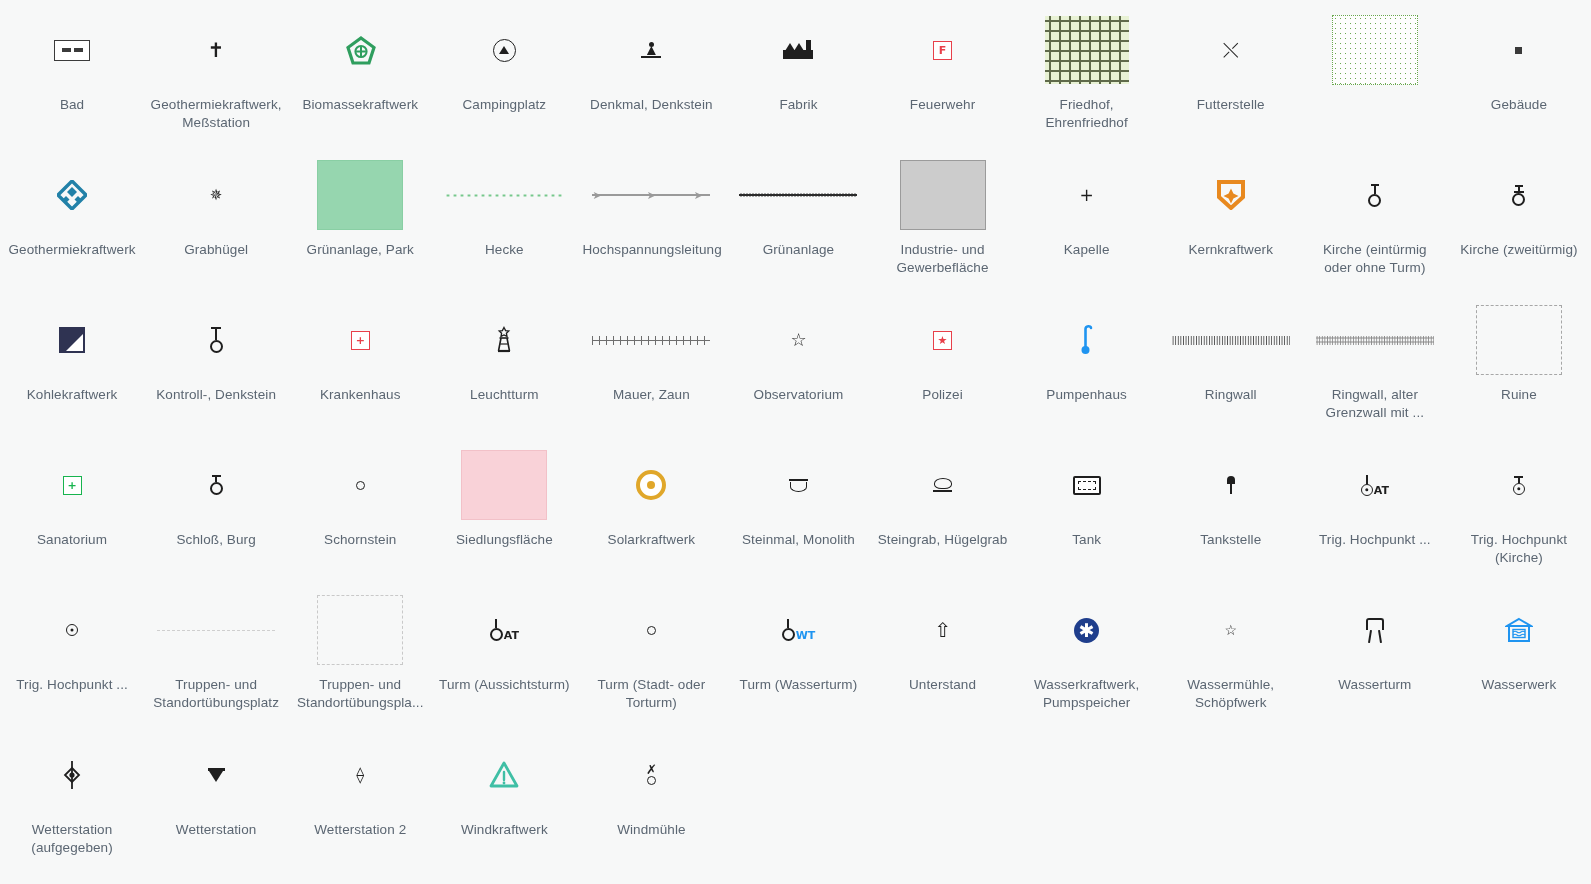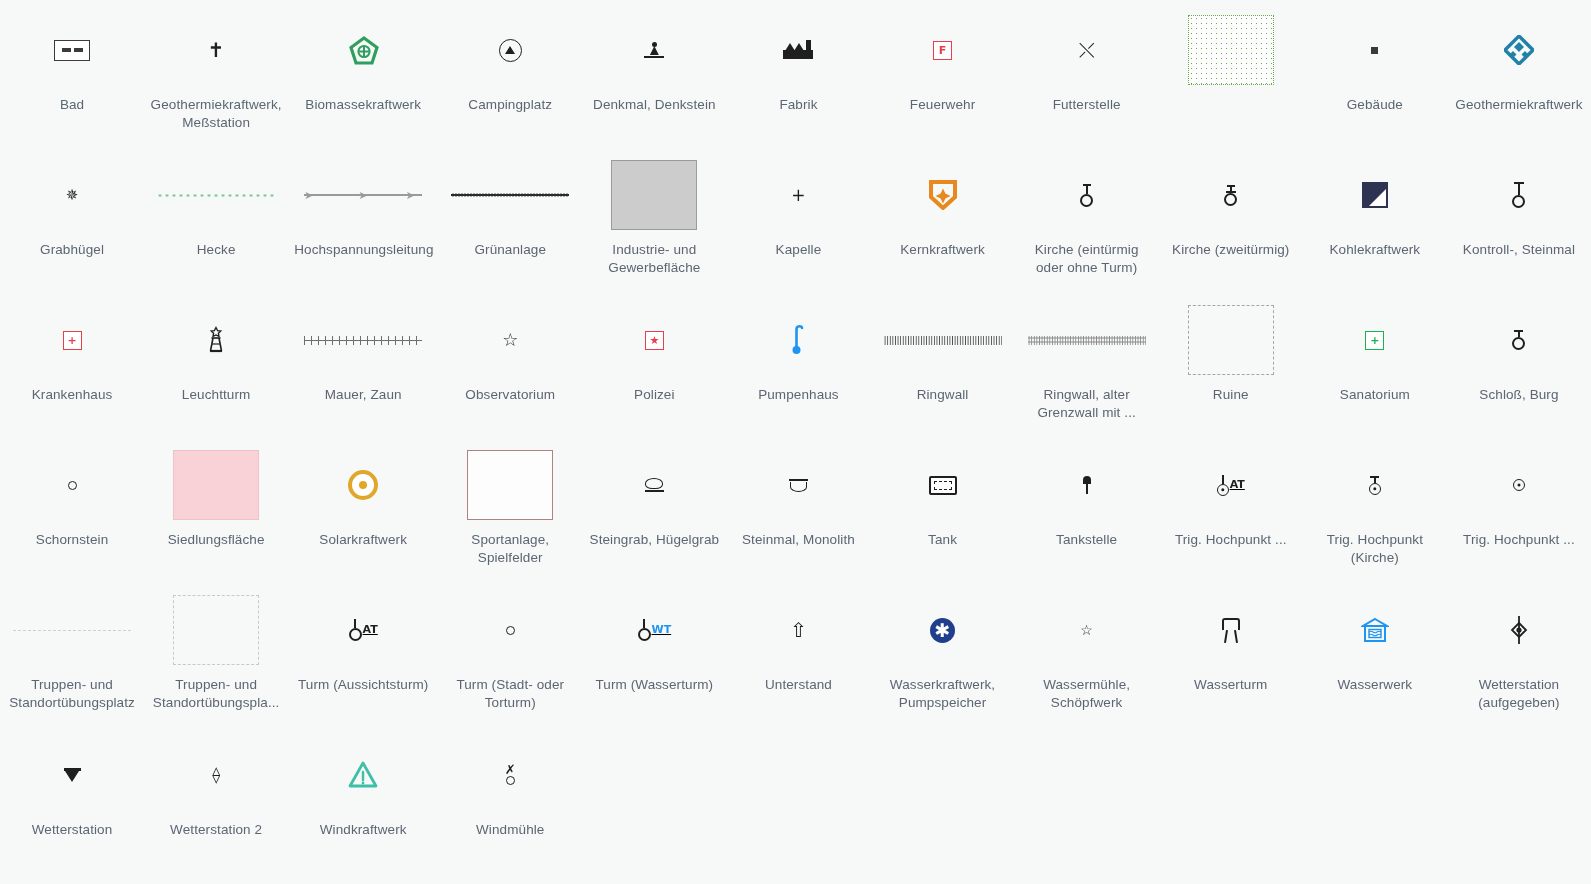--- a/index.html
+++ b/index.html
@@ -194,21 +194,21 @@
   
   .tank{width:24px;height:15px;border:2px solid #1f1f1f;border-radius:2px;display:flex;align-items:center;justify-content:center;background:#fff;}
   .tank i{width:16px;height:7px;border:1.4px dashed #1f1f1f;}
 
   
   .tankstelle{display:flex;flex-direction:column;align-items:center;}
   .tankstelle .top{width:8px;height:8px;background:#1f1f1f;border-radius:50% 50% 0 0;}
   .tankstelle .pole{width:2px;height:10px;background:#1f1f1f;}
 
   
-  .trig{display:flex;align-items:center;text-decoration:underline;}
+  .trig{display:flex;align-items:flex-end;}
   .trig .mark{display:flex;flex-direction:column;align-items:center;}
   .trig .mast{width:2px;height:9px;background:#1f1f1f;}
   .trig .ring{width:9px;height:9px;border:2px solid #1f1f1f;border-radius:50%;}
   .trig .ringdot{width:10px;height:10px;border:1.8px solid #1f1f1f;border-radius:50%;position:relative;}
   .trig .ringdot::after{content:"";position:absolute;left:50%;top:50%;width:3.4px;height:3.4px;background:#1f1f1f;border-radius:50%;transform:translate(-50%,-50%);}
   .trig .sup{font-size:11px;font-weight:700;color:#1f1f1f;margin-top:-2px;margin-left:1px;font-family:"DejaVu Sans",sans-serif;}
   .trig .sup.blue{color:#1f94f0;}
   .trig .crossbar{width:9px;height:2px;background:#1f1f1f;}
 
   
@@ -329,20 +329,28 @@
       <div class="sym-box">
        <span class="sym-inner">
           <span class="boxlet">F</span>
         </span>
      </div>
      <div class="lbl">Feuerwehr</div>
     </div>
     <div class="legend-item">
       <div class="sym-box">
        <span class="sym-inner">
+          <span class="area-friedhof"></span>
+        </span>
+     </div>
+     <div class="lbl">Friedhof, Ehrenfriedhof</div>
+    </div>
+    <div class="legend-item">
+      <div class="sym-box">
+       <span class="sym-inner">
           <span class="futter glyph">⤬</span>
         </span>
      </div>
      <div class="lbl">Futterstelle</div>
     </div>
     <div class="legend-item">
       <div class="sym-box">
        <span class="sym-inner">
           <span class="area-gaerten"></span>
         </span>
@@ -375,20 +383,28 @@
       <div class="sym-box">
        <span class="sym-inner">
           <span class="grabh glyph">✵</span>
         </span>
      </div>
      <div class="lbl">Grabhügel</div>
     </div>
     <div class="legend-item">
       <div class="sym-box">
        <span class="sym-inner">
+          <span class="area-gruen"></span>
+        </span>
+     </div>
+     <div class="lbl">Grünanlage, Park</div>
+    </div>
+    <div class="legend-item">
+      <div class="sym-box">
+       <span class="sym-inner">
           <span class="line-wrap">
             <span class="l-hecke"></span>
           </span>
         </span>
      </div>
      <div class="lbl">Hecke</div>
     </div>
     <div class="legend-item">
       <div class="sym-box">
        <span class="sym-inner">
@@ -481,21 +497,21 @@
     <div class="legend-item">
       <div class="sym-box">
        <span class="sym-inner">
           <span class="kirche">
       <span class="bar2"></span>
             <span class="mast" style="height:11px"></span>
             <span class="ring"></span>
           </span>
         </span>
      </div>
-     <div class="lbl">Kontroll-, Steinmal</div>
+     <div class="lbl">Kontroll-, Denkstein</div>
     </div>
     <div class="legend-item">
       <div class="sym-box">
        <span class="sym-inner">
           <span class="boxlet">+</span>
         </span>
      </div>
      <div class="lbl">Krankenhaus</div>
     </div>
     <div class="legend-item">
@@ -626,46 +642,38 @@
           <span class="solar">
             <i></i>
           </span>
         </span>
      </div>
      <div class="lbl">Solarkraftwerk</div>
     </div>
     <div class="legend-item">
       <div class="sym-box">
        <span class="sym-inner">
-          <span class="area-sport"></span>
-        </span>
-     </div>
-     <div class="lbl">Sportanlage, Spielfelder</div>
+          <span class="steinmal">
+      <span class="ln"></span>
+            <span class="cup"></span>
+          </span>
+        </span>
+     </div>
+     <div class="lbl">Steinmal, Monolith</div>
     </div>
     <div class="legend-item">
       <div class="sym-box">
        <span class="sym-inner">
           <span class="steingrab">
       <span class="cap"></span>
             <span class="ln"></span>
           </span>
         </span>
      </div>
      <div class="lbl">Steingrab, Hügelgrab</div>
-    </div>
-    <div class="legend-item">
-      <div class="sym-box">
-       <span class="sym-inner">
-          <span class="steinmal">
-      <span class="ln"></span>
-            <span class="cup"></span>
-          </span>
-        </span>
-     </div>
-     <div class="lbl">Steinmal, Monolith</div>
     </div>
     <div class="legend-item">
       <div class="sym-box">
        <span class="sym-inner">
           <span class="tank">
             <i></i>
           </span>
         </span>
      </div>
      <div class="lbl">Tank</div>

